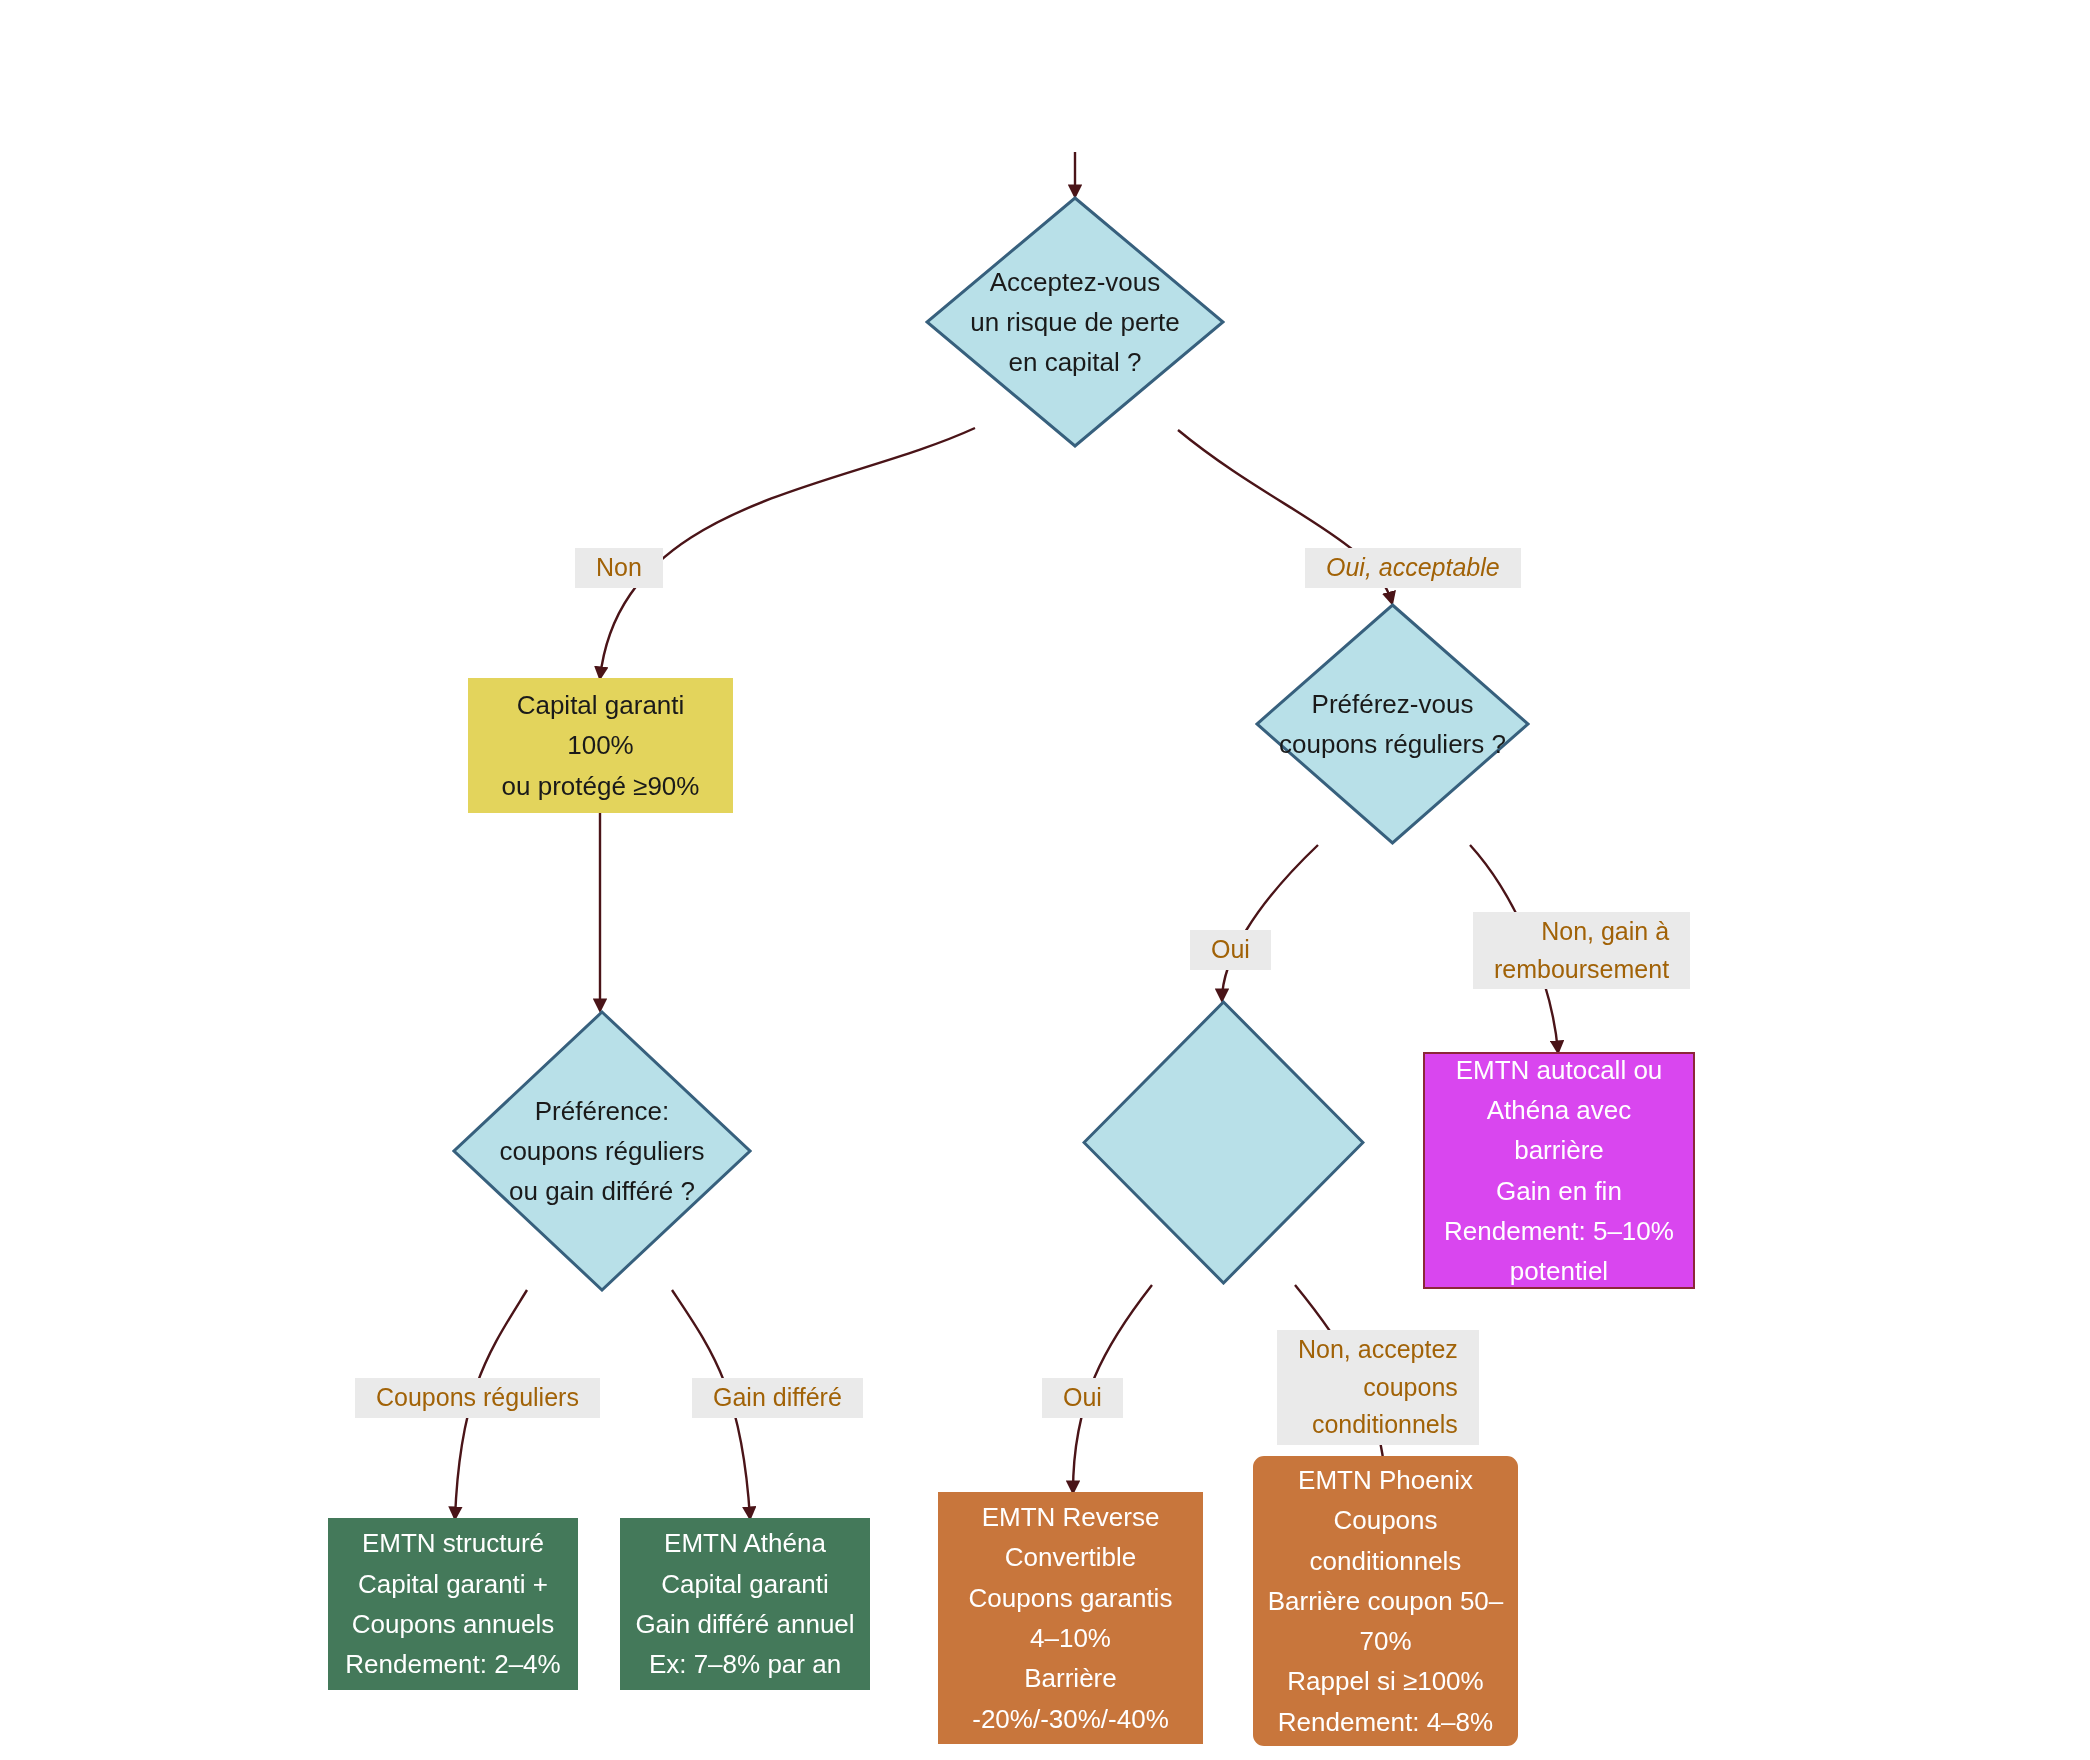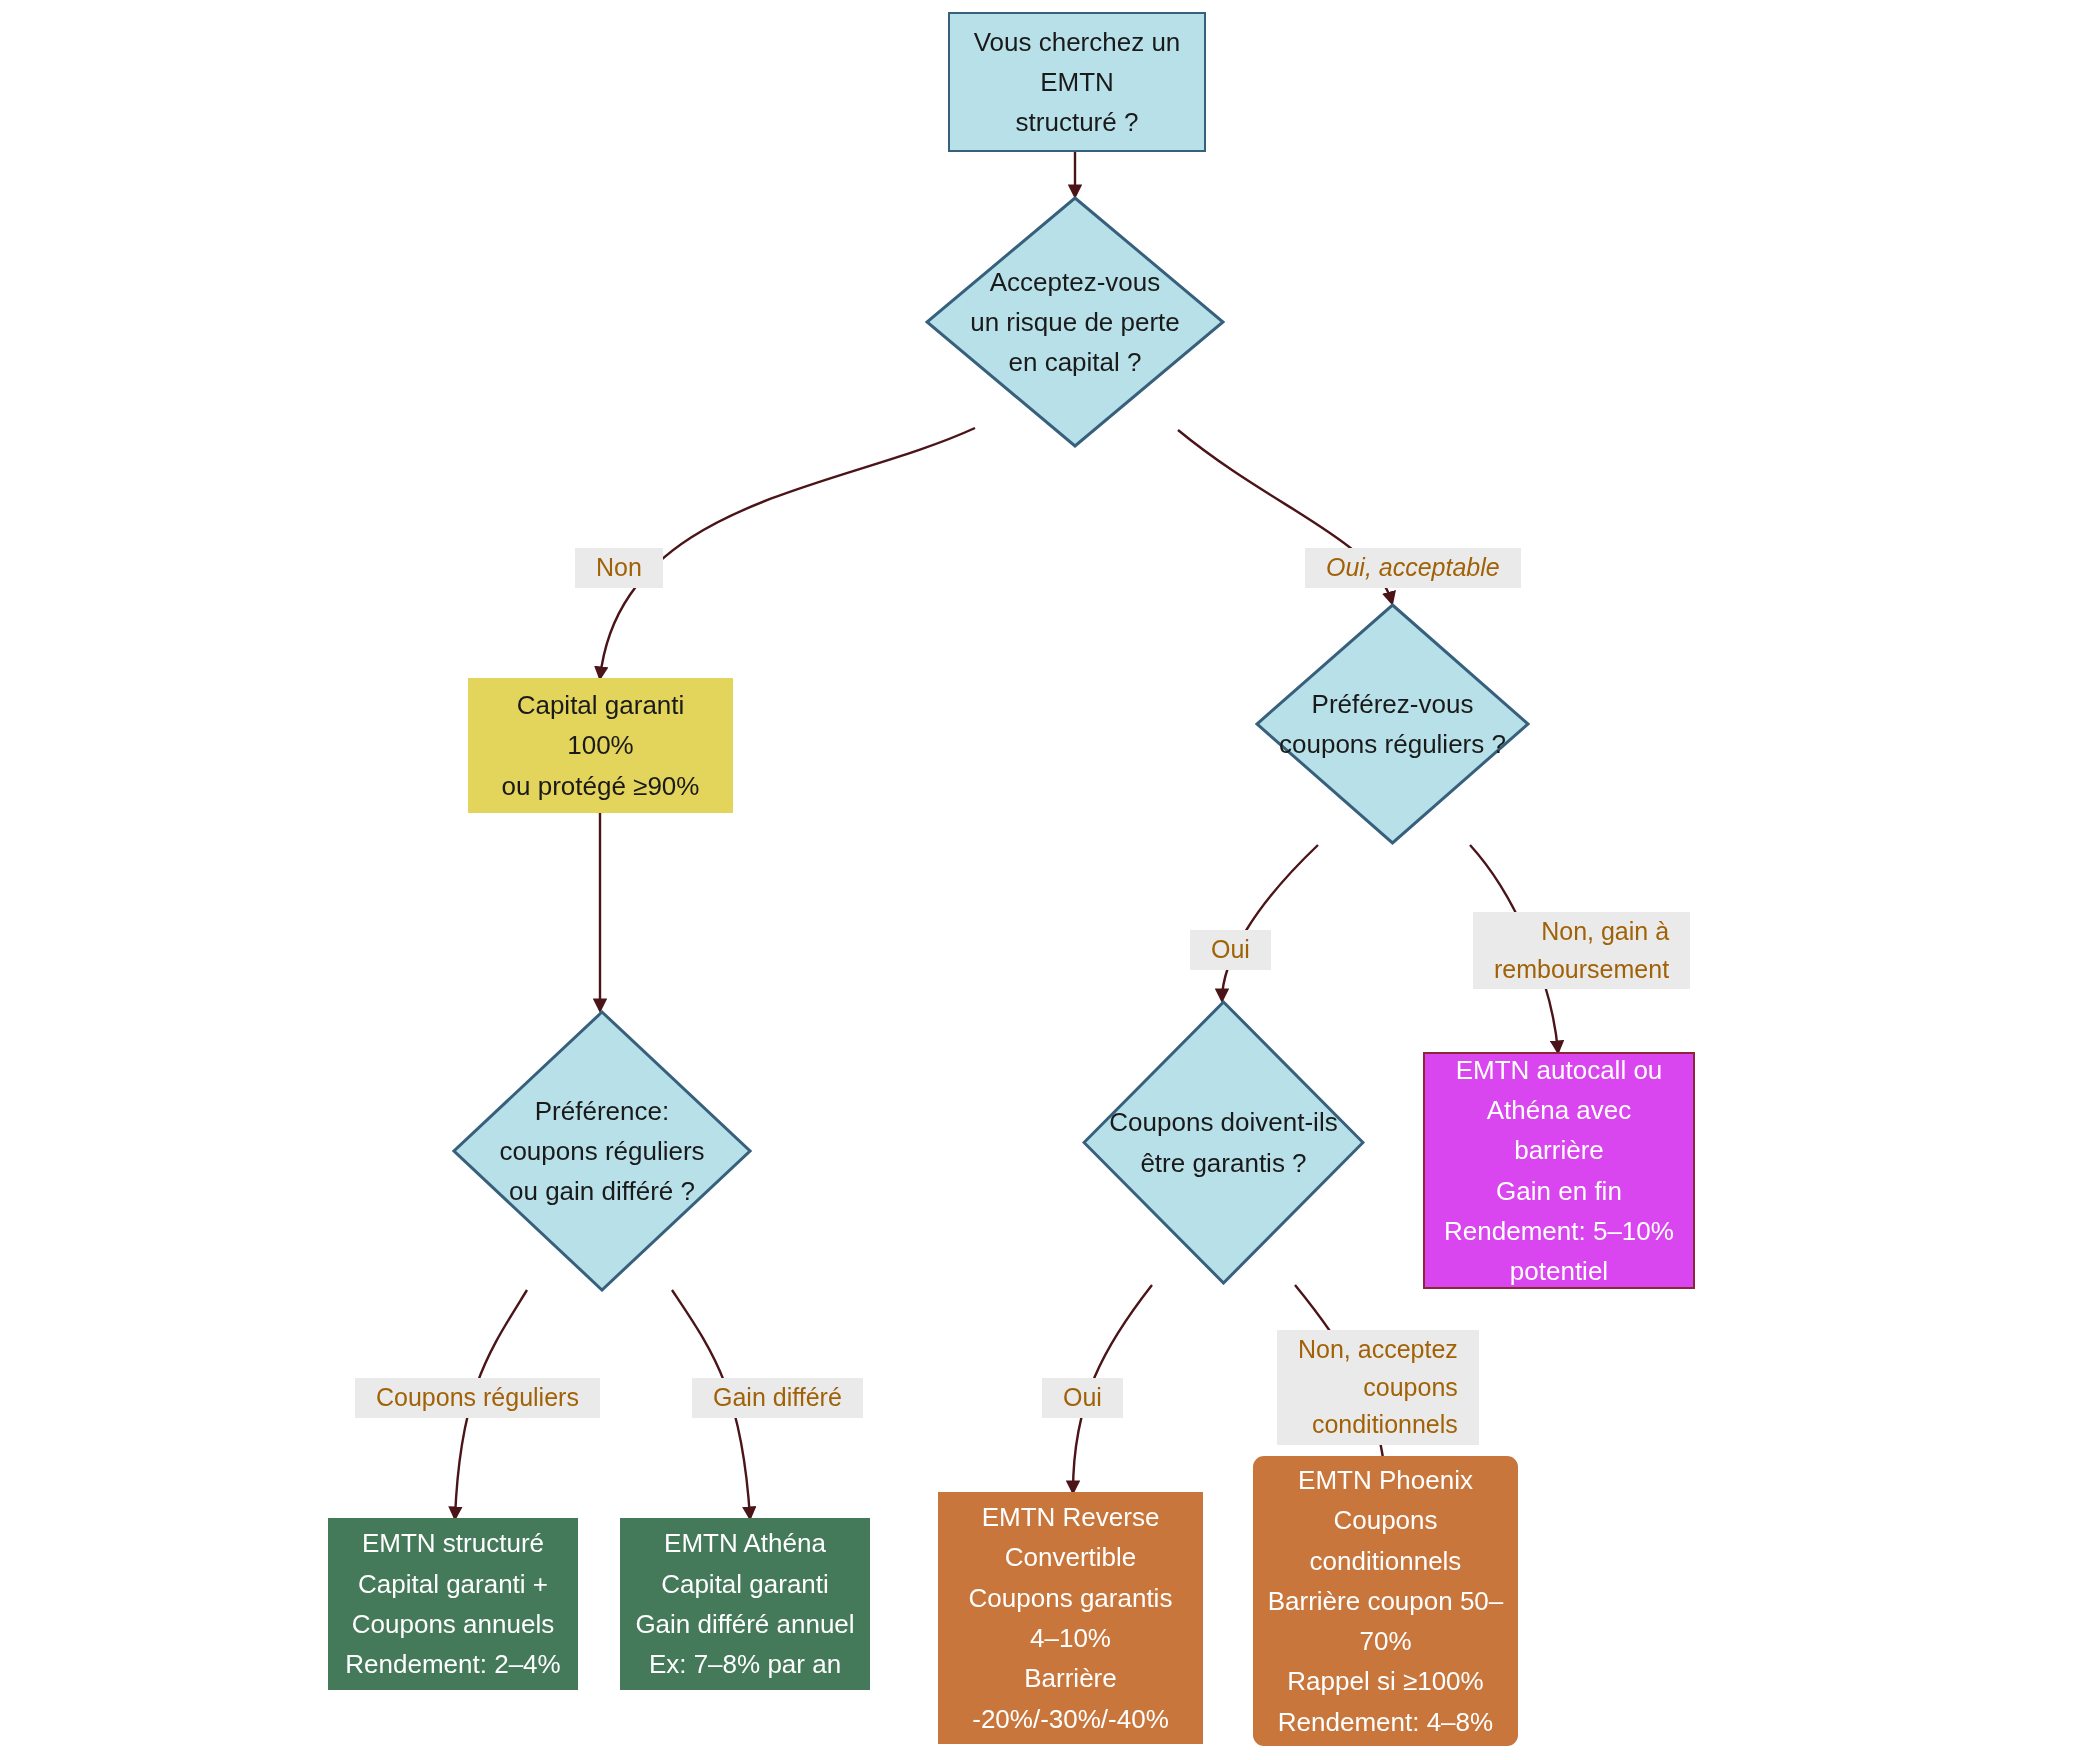--- a/index.html
+++ b/index.html
@@ -128,25 +128,20 @@
       <path d="M 1318 845 C 1255 905 1222 960 1222 1000"></path>
 
       <path d="M 1470 845 C 1520 900 1553 990 1558 1052"></path>
 
       <path d="M 1152 1285 C 1105 1345 1073 1400 1073 1492"></path>
 
       <path d="M 1295 1285 C 1340 1340 1382 1400 1385 1482"></path>
     </g>
   </svg>
 
-  <div class="node box start" style="left:948px; top:12px; width:258px; height:140px;">
-    <div class="txt">Vous cherchez un
-EMTN
-structuré ?</div>
-  </div>
 
   <div class="node diamond" style="left:925px; top:196px; width:300px; height:252px;">
     <svg class="shape" viewBox="0 0 300 252" preserveAspectRatio="none">
       <polygon points="150,2 298,126 150,250 2,126" fill="#b8e0e8" stroke="#37607d" stroke-width="3"></polygon>
     </svg>
     <div class="txt">Acceptez-vous
 un risque de perte
 en capital ?</div>
   </div>
 
@@ -179,22 +174,20 @@
     </svg>
     <div class="txt">Préférence:
 coupons réguliers
 ou gain différé ?</div>
   </div>
 
   <div class="node diamond" style="left:1082px; top:1000px; width:283px; height:285px;">
     <svg class="shape" viewBox="0 0 283 285" preserveAspectRatio="none">
       <polygon points="141.5,2 281,142.5 141.5,283 2,142.5" fill="#b8e0e8" stroke="#37607d" stroke-width="3"></polygon>
     </svg>
-    <div class="txt">Coupons doivent-ils
-être garantis ?</div>
   </div>
 
   <div class="node box risk" style="left:1423px; top:1052px; width:272px; height:237px;">
     <div class="txt">EMTN autocall ou
 Athéna avec
 barrière
 Gain en fin
 Rendement: 5–10%
 potentiel</div>
   </div>

